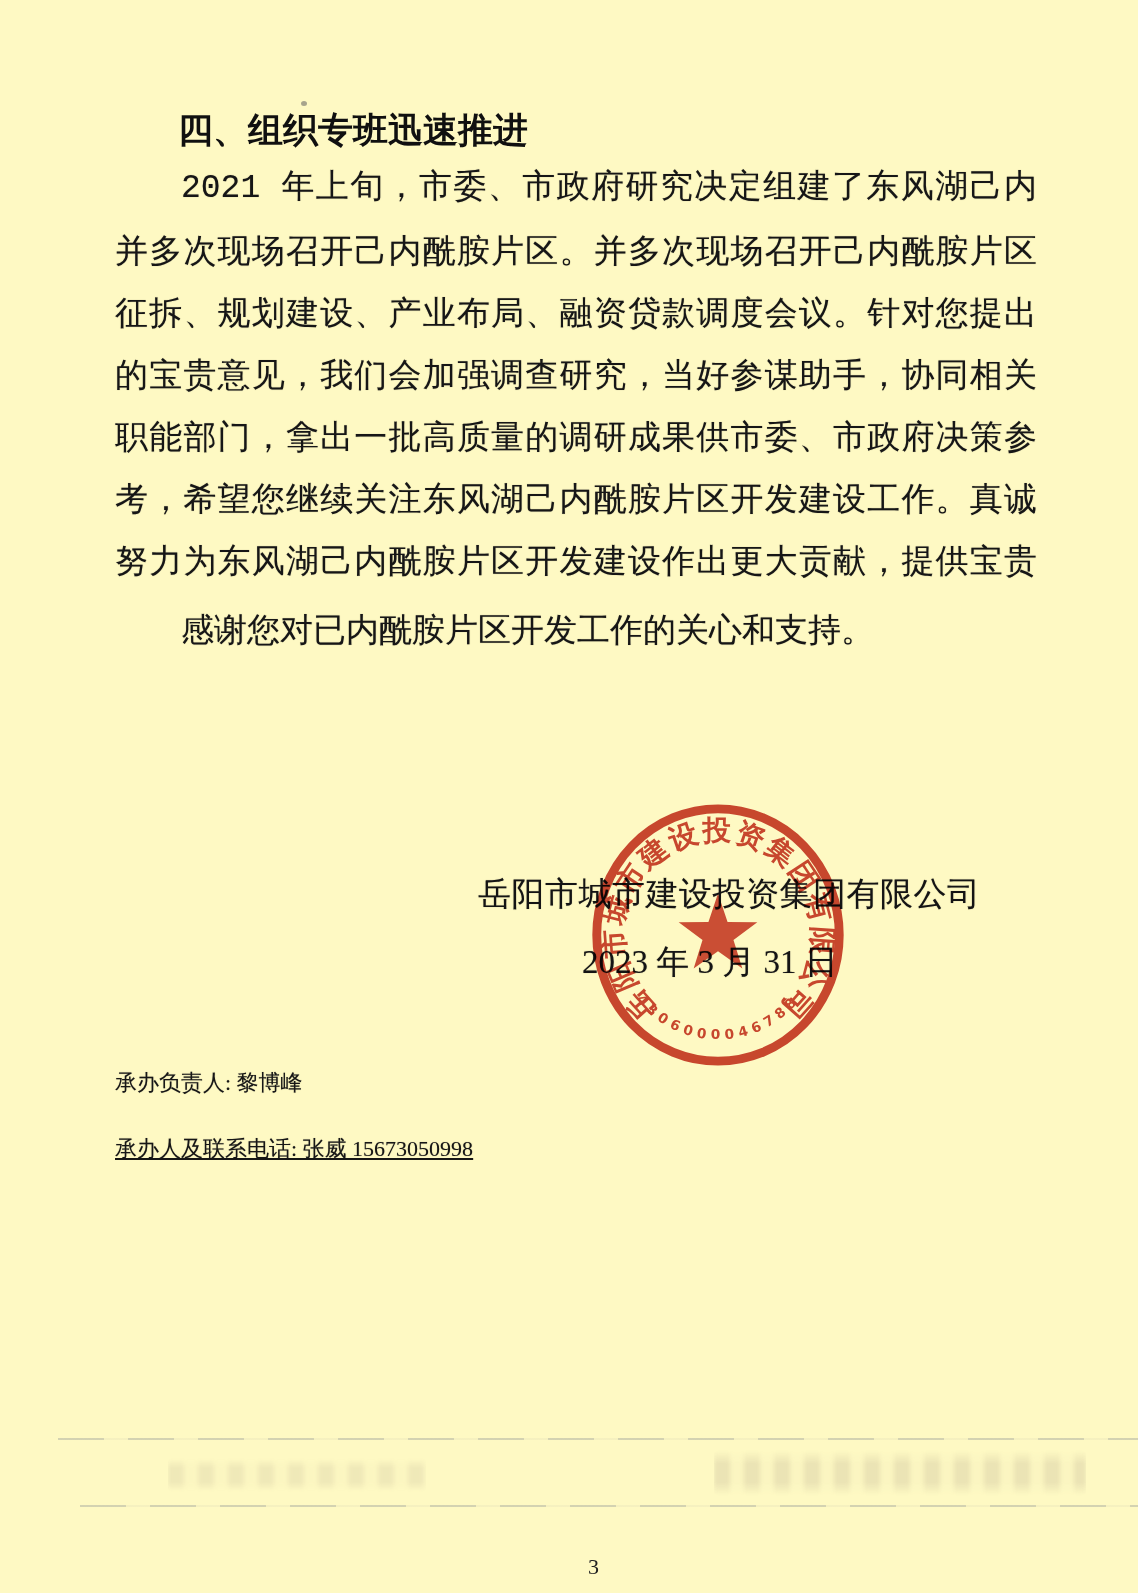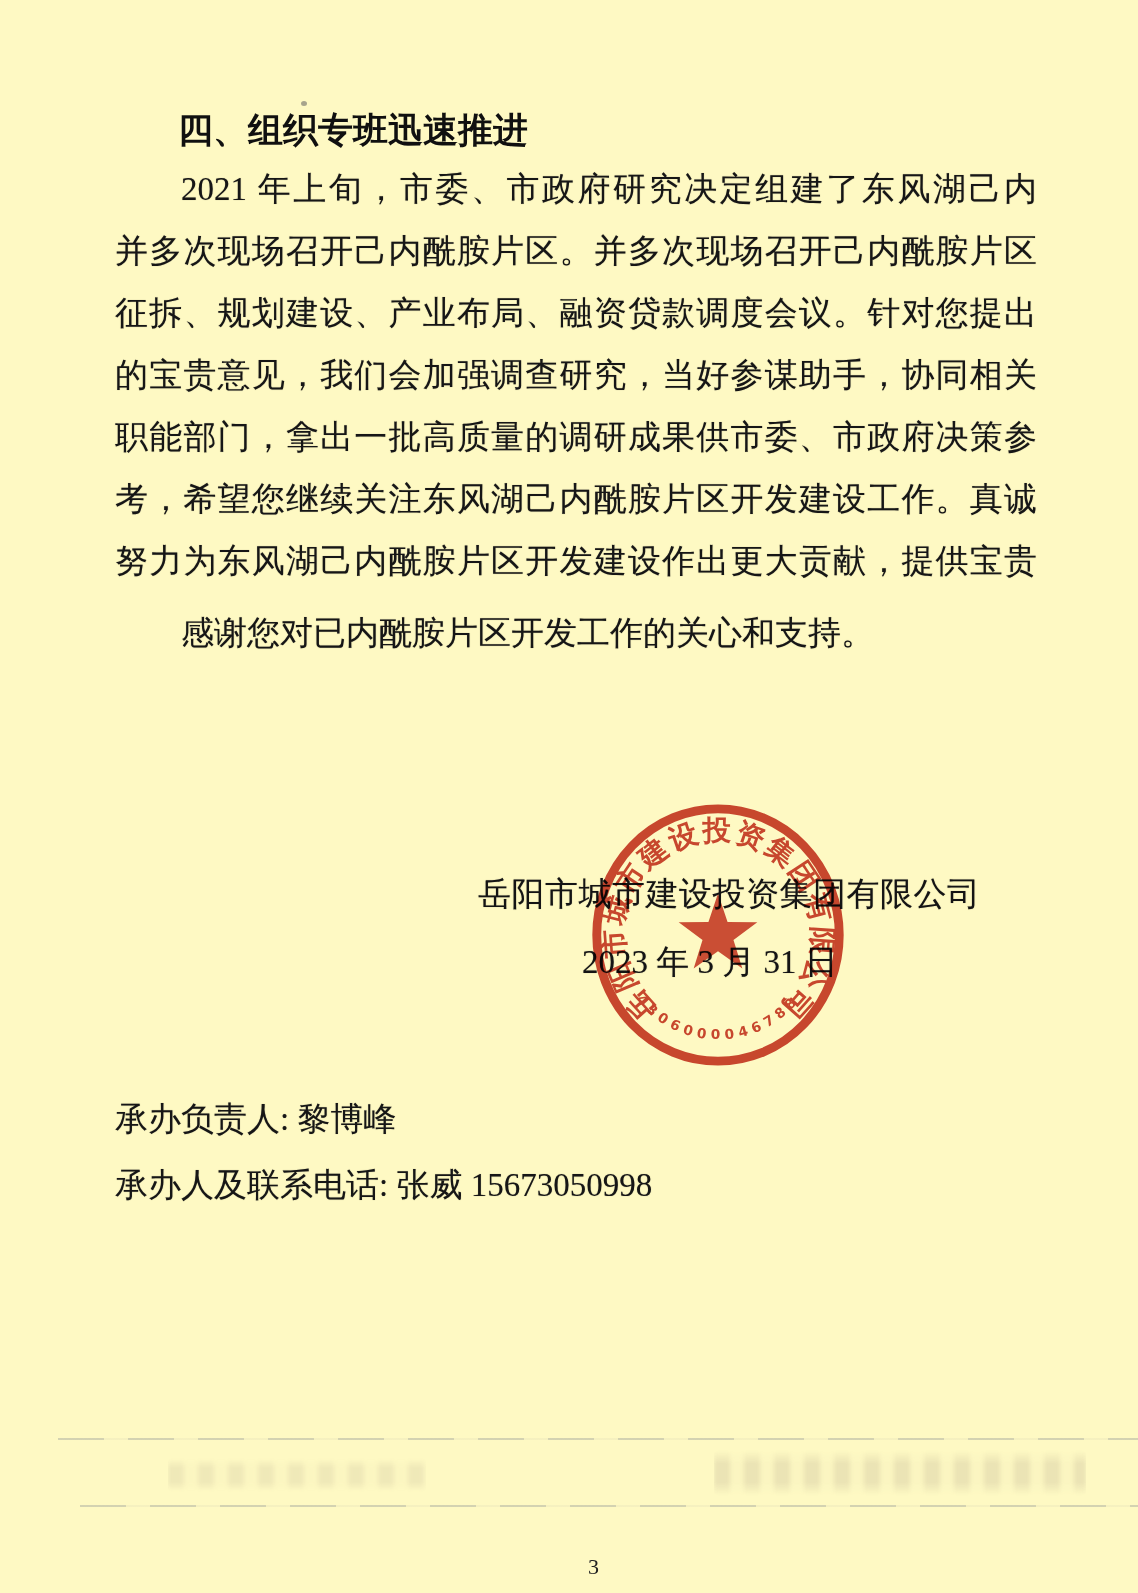--- a/index.html
+++ b/index.html
@@ -23,21 +23,21 @@
     padding-left:63px;
     color:#101010;
   }
   .line{
     font-size:33px;line-height:62px;height:62px;
     text-align:justify;text-align-last:justify;
     color:#161616;
     text-shadow:0 0 1px rgba(25,25,25,.40);
   }
   .line.lastline{text-align-last:left;}
-  .line.indent{text-indent:66px;}
+  .line.indent{text-indent:66px;font-family:Liberation Mono, monospace;}
   .para2{margin-top:10px;}
   
   .sig-company{
     position:absolute;left:478px;top:872px;
     font-size:33px;letter-spacing:.5px;color:#141414;
     text-shadow:0 0 1px rgba(25,25,25,.40);
   }
   .sig-date{
     position:absolute;left:582px;top:940px;
     font-size:33px;white-space:pre;color:#141414;
@@ -56,27 +56,26 @@
     fill:#c43a2c;
   }
   .seal-code{
     font-family:"DejaVu Sans","Liberation Sans",sans-serif;
     font-size:14px;font-weight:bold;letter-spacing:5px;
     fill:#c43a2c;
   }
   
   .contact{
     position:absolute;left:115px;
-    font-size:33px;line-height:40px;white-space:pre;
+    font-size:22px;line-height:40px;white-space:pre;
     color:#161616;
     text-shadow:0 0 1px rgba(25,25,25,.40);
-    margin-top:36px;
   }
   .contact.c1{top:1063px;}
-  .contact.c2{top:1129px;}
+  .contact.c2{top:1129px;text-decoration:underline;}
   
   .scan-line{
     position:absolute;height:2px;
     background:repeating-linear-gradient(90deg,
       rgba(168,172,160,.50) 0 46px,
       rgba(168,172,160,.10) 46px 70px);
     filter:blur(.5px);
   }
   .scan-line.l1{left:58px;right:0;top:1438px;}
   .scan-line.l2{left:80px;right:0;top:1505px;}

